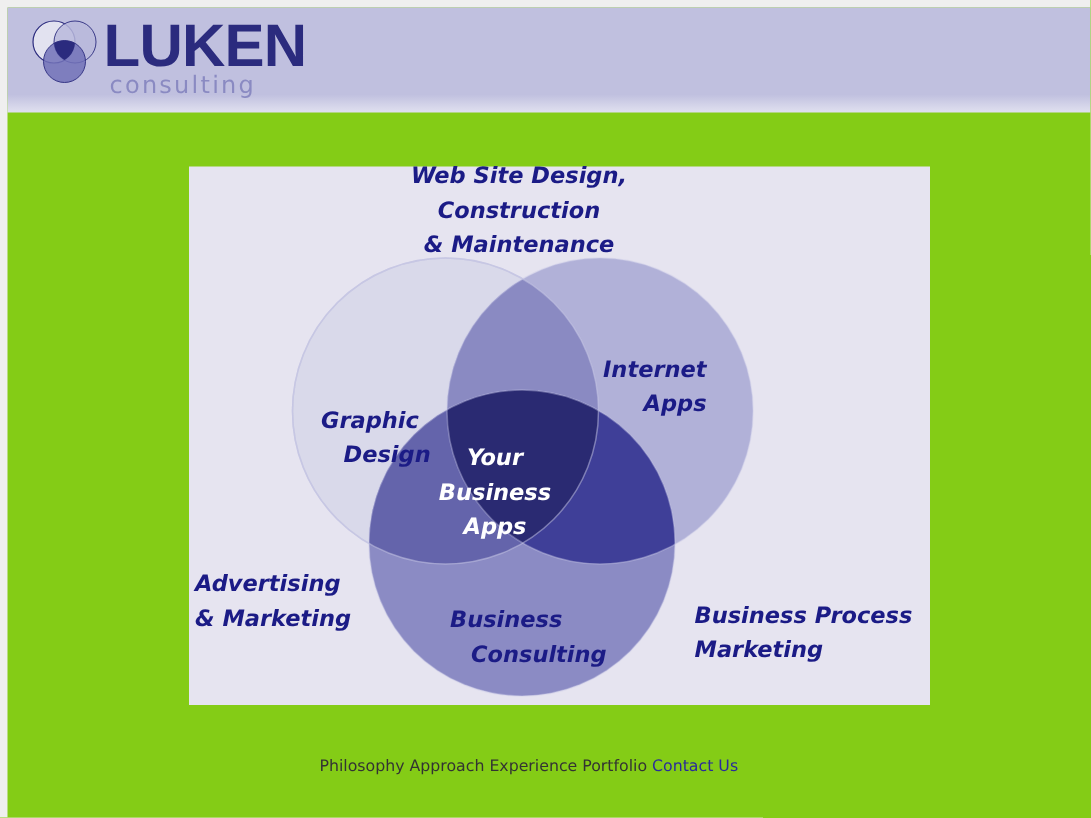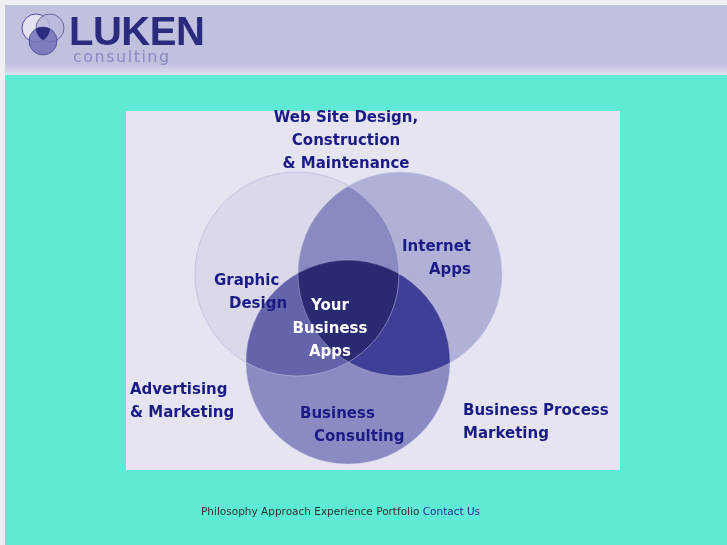--- a/index.html
+++ b/index.html
@@ -4,21 +4,21 @@
   <style>
     html, body { margin: 0; padding: 0; }
     body {
       width: 727px; height: 545px; overflow: hidden;
       background: #efefef;
       font-family: "Liberation Sans", sans-serif;
       position: relative;
     }
     .page {
       position: absolute; left: 5px; top: 5px; width: 722px; height: 540px;
-      background: #5eead4;
+      background: #84cc16;
     }
     .header {
       position: absolute; left: 0; top: 0; width: 722px; height: 70px;
       background: linear-gradient(to bottom, #c0c0df 0px, #c0c0df 58px, #d6d6ea 66px, #e5e5f2 72px);
     }
     .logo {
       position: absolute; left: 14px; top: 6px; width: 190px; height: 56px;
     }
     .logo svg { position: absolute; left: 0; top: 0; }
     .logo-word {
@@ -33,30 +33,31 @@
     }
     .tagline {
       position: absolute; left: 306px; top: 6px;
       font-family: "DejaVu Sans", sans-serif; font-weight: bold; font-style: italic;
       font-size: 19px; color: #5a5aa6; line-height: 25px; letter-spacing: -0.6px;
     }
     .tagline .l2 { display: block; padding-left: 16px; }
     .diagram-area {
       position: absolute; left: 121px; top: 106px; width: 494px; height: 359px;
       background: #e6e4f0;
+      font-style: italic;
     }
     .venn { position: absolute; left: 0; top: 0; }
     .lbl {
       position: absolute; font-family: "DejaVu Sans", sans-serif; font-weight: bold;
       font-size: 15px; color: #1b1b86; line-height: 23px; white-space: nowrap;
     }
     .lbl.center { text-align: center; }
     .lbl.white { color: #ffffff; }
     .footer-nav {
-      position: absolute; left: 196px; top: 500px;
+      position: absolute; left: 208px; top: 500px;
       font-family: "DejaVu Sans", sans-serif; font-size: 10.5px; color: #333;
       white-space: nowrap;
     }
     .footer-nav a { color: #333; text-decoration: none; }
     .footer-nav a.active { color: #2b2b9a; }
   </style>
 </head>
 <body>
 
 <div class="page">

